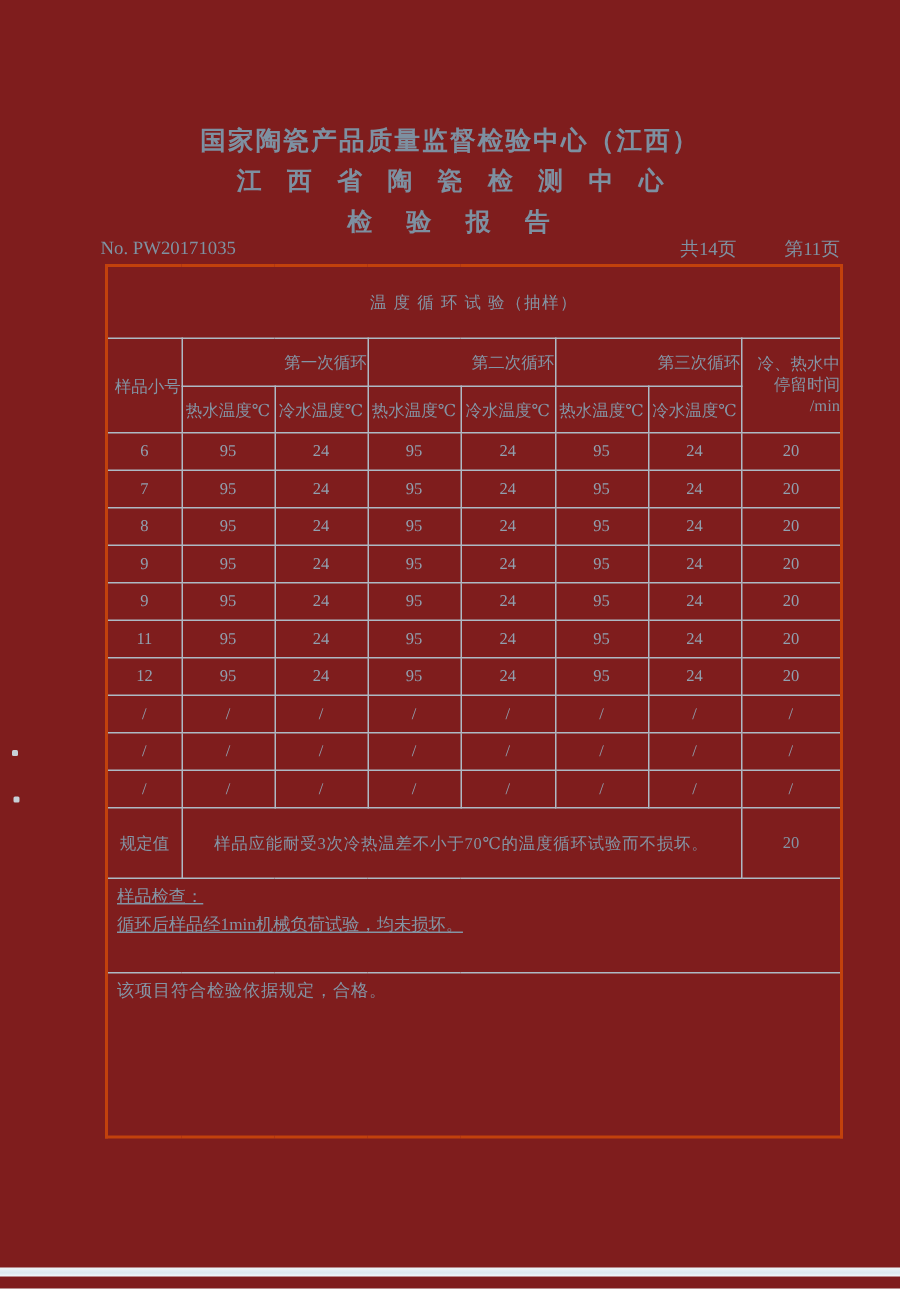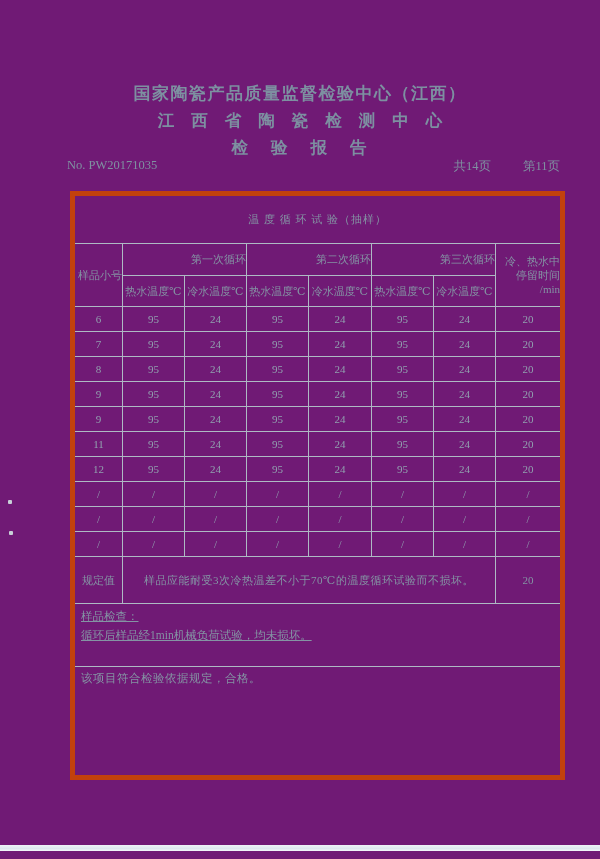--- a/index.html
+++ b/index.html
@@ -1,37 +1,37 @@
 <!DOCTYPE html>
 <html><head>
 <meta charset="utf-8">
 <style>
   html,body{margin:0;padding:0;background:#e8e8e8;}
   .page{
     position:relative;
     width:600px;height:859px;
     margin:0 auto;
-    background:#701a75;
+    background:#7f1d1d;
     overflow:hidden;
     font-family:"Liberation Serif","DejaVu Serif",serif;
     color:#8092a2;
   }
   
   .heading{position:absolute;top:80px;left:0;width:600px;text-align:center;}
   .title1{font-size:17px;font-weight:bold;letter-spacing:1.5px;line-height:27px;color:#7d90a1;}
   .title2{font-size:16.5px;font-weight:bold;letter-spacing:17px;padding-left:17px;line-height:27px;color:#7d90a1;}
   .title3{font-size:16.5px;font-weight:bold;letter-spacing:23px;padding-left:21px;line-height:27px;color:#7d90a1;}
   
   .meta{position:absolute;top:158px;left:67px;width:493px;display:flex;justify-content:space-between;font-size:12.5px;color:#7f91a1;}
   .meta .pages{display:flex;gap:32px;}
   
   table.report{
-    position:absolute;left:70px;top:191px;
+    position:absolute;left:70px;top:176px;
     width:490px;border-collapse:collapse;table-layout:fixed;
-    border:5px solid #c2410c;
+    border:2px solid #c2410c;
   }
   table.report td{
     border:1px solid #aeb9c4;
     text-align:center;vertical-align:middle;
     font-size:11px;color:#8494a4;
     padding:0;overflow:hidden;
   }
   td.caption-cell{height:47px;font-size:13px;letter-spacing:1px;color:#7e90a0;white-space:pre;}
   tr.head-a td{height:31px;text-align:right;}
   tr.head-b td{height:30px;}

